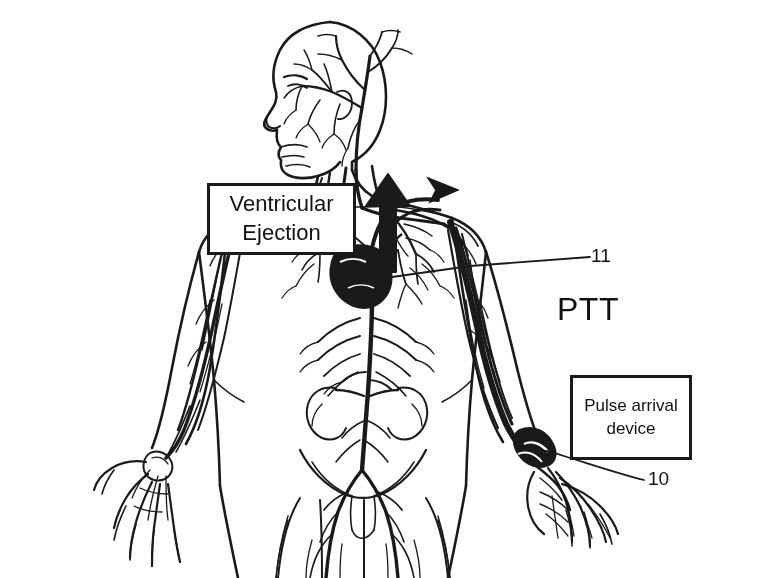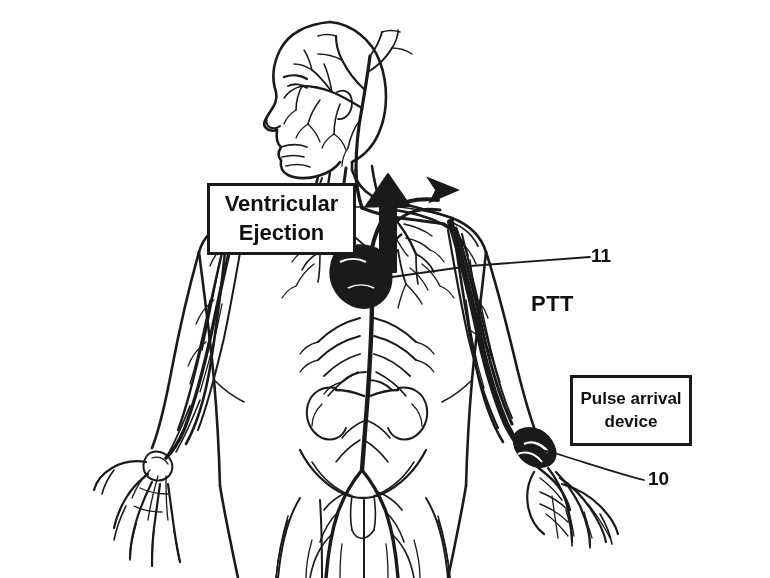--- a/index.html
+++ b/index.html
@@ -11,21 +11,20 @@
   body {
     font-family: "Liberation Sans", sans-serif;
     -webkit-font-smoothing: none;
   }
   #figure {
     position: relative;
     width: 770px;
     height: 578px;
     background: #4d7c0f;
     overflow: hidden;
-    font-weight: bold;
   }
   #anatomy-svg {
     position: absolute;
     left: 0;
     top: 0;
     width: 770px;
     height: 578px;
   }
 
   
@@ -46,40 +45,40 @@
     left: 207px;
     top: 183px;
     width: 149px;
     height: 72px;
     font-size: 22px;
   }
   #callout-pulse {
     left: 570px;
     top: 375px;
     width: 122px;
-    height: 71px;
+    height: 85px;
     font-size: 17px;
   }
   .callout span { display: block; }
 
   
   .ref-label {
     position: absolute;
     color: #111111;
     font-size: 19px;
     z-index: 40;
     white-space: nowrap;
   }
   #label-11 { left: 591px; top: 245px; }
   #label-10 { left: 648px; top: 468px; text-align: right; }
   #label-ptt {
     position: absolute;
-    left: 531px;
+    left: 557px;
     top: 291px;
-    font-size: 22px;
+    font-size: 32px;
     color: #111111;
     letter-spacing: 0.5px;
     z-index: 40;
     white-space: nowrap;
   }
 </style>
 </head>
 <body>
 
 <div id="figure">

